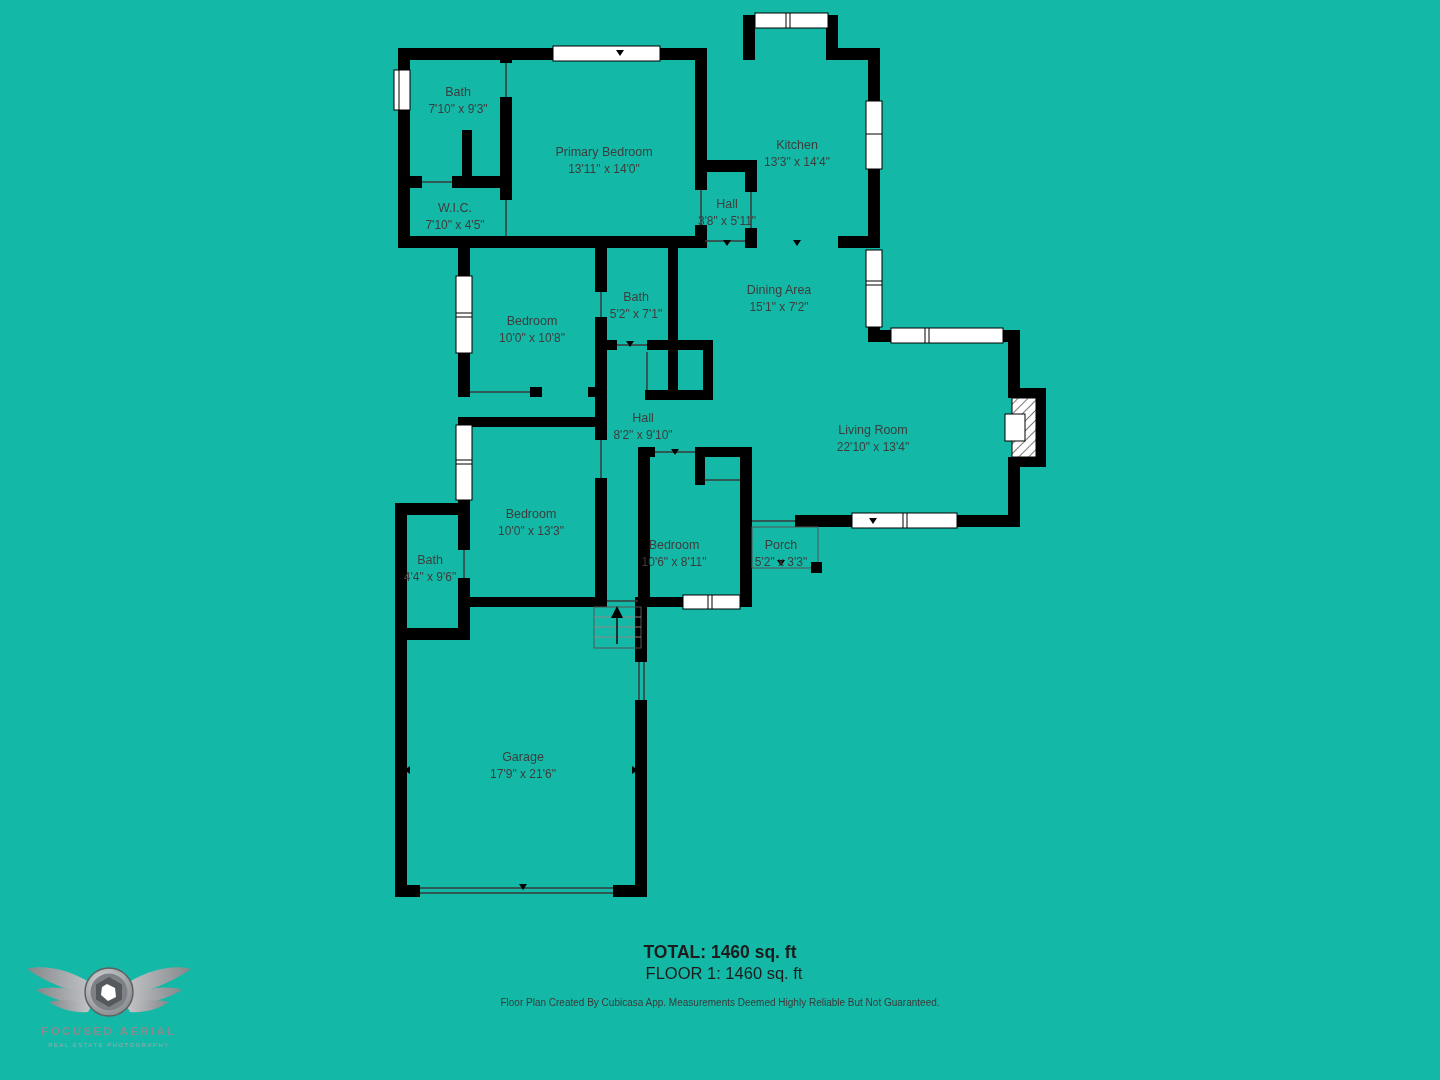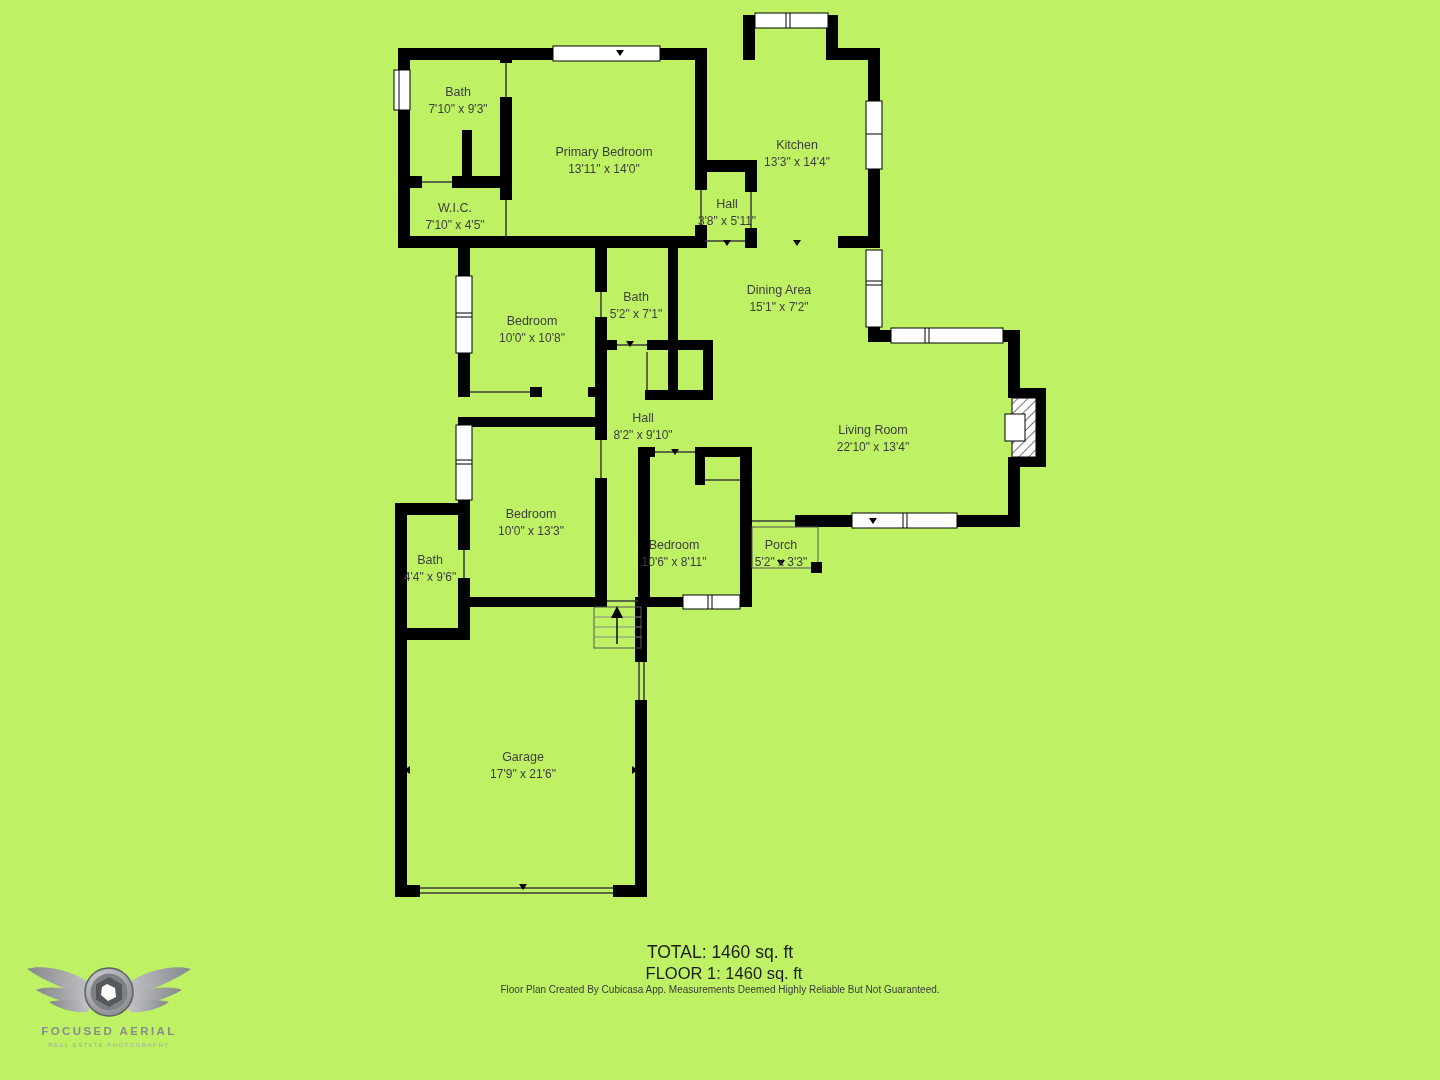--- a/index.html
+++ b/index.html
@@ -1,30 +1,30 @@
 <!DOCTYPE html>
 <html style="--wall: #000000; --label: #3d3d3d; --summary: #1c1c1c; --logo: #8b8e91;"><head>
 <meta charset="utf-8">
 <style>
   html,body{margin:0;padding:0;background:#fff;}
-  .page{position:relative;width:1440px;height:1080px;background:#bef264;overflow:hidden;
+  .page{position:relative;width:1440px;height:1080px;background:#14b8a6;overflow:hidden;
         font-family:"Liberation Sans",sans-serif;}
   svg{position:absolute;left:0;top:0;}
   .wall{fill:var(--wall,#000);}
   .thin{stroke:#3a3a3a;stroke-width:1.5;fill:none;}
   .hair{stroke:#8a8a8a;stroke-width:1;fill:none;}
   .win{fill:#ffffff;stroke:#000;stroke-width:1;}
   .mull{stroke:#000;stroke-width:1;}
   .tick{fill:#000;}
   .rname{font-size:12.5px;fill:var(--label,#3d3d3d);text-anchor:middle;}
   .rdims{font-size:12px;fill:var(--label,#3d3d3d);text-anchor:middle;}
   .summary{position:absolute;left:0;top:941px;width:100%;text-align:center;color:var(--summary,#1c1c1c);}
-  .summary .total{font-size:17.5px;font-weight:normal;line-height:22px;}
+  .summary .total{font-size:17.5px;font-weight:bold;line-height:22px;}
   .summary .line{font-size:16.5px;line-height:21px;margin-left:8px;}
-  .summary .disclaimer{font-size:10px;color:#3a3a3a;}
+  .summary .disclaimer{font-size:10px;margin-top:13px;color:#3a3a3a;}
   .logo-title{font-size:11.5px;letter-spacing:2.4px;fill:#898c8f;text-anchor:middle;font-weight:bold;}
   .logo-sub{font-size:5.8px;letter-spacing:1.6px;fill:#a5a7aa;text-anchor:middle;}
 </style>
 </head>
 <body>
 
 <div class="page">
 
   <svg width="1440" height="1080" viewBox="0 0 1440 1080">
     <defs>

